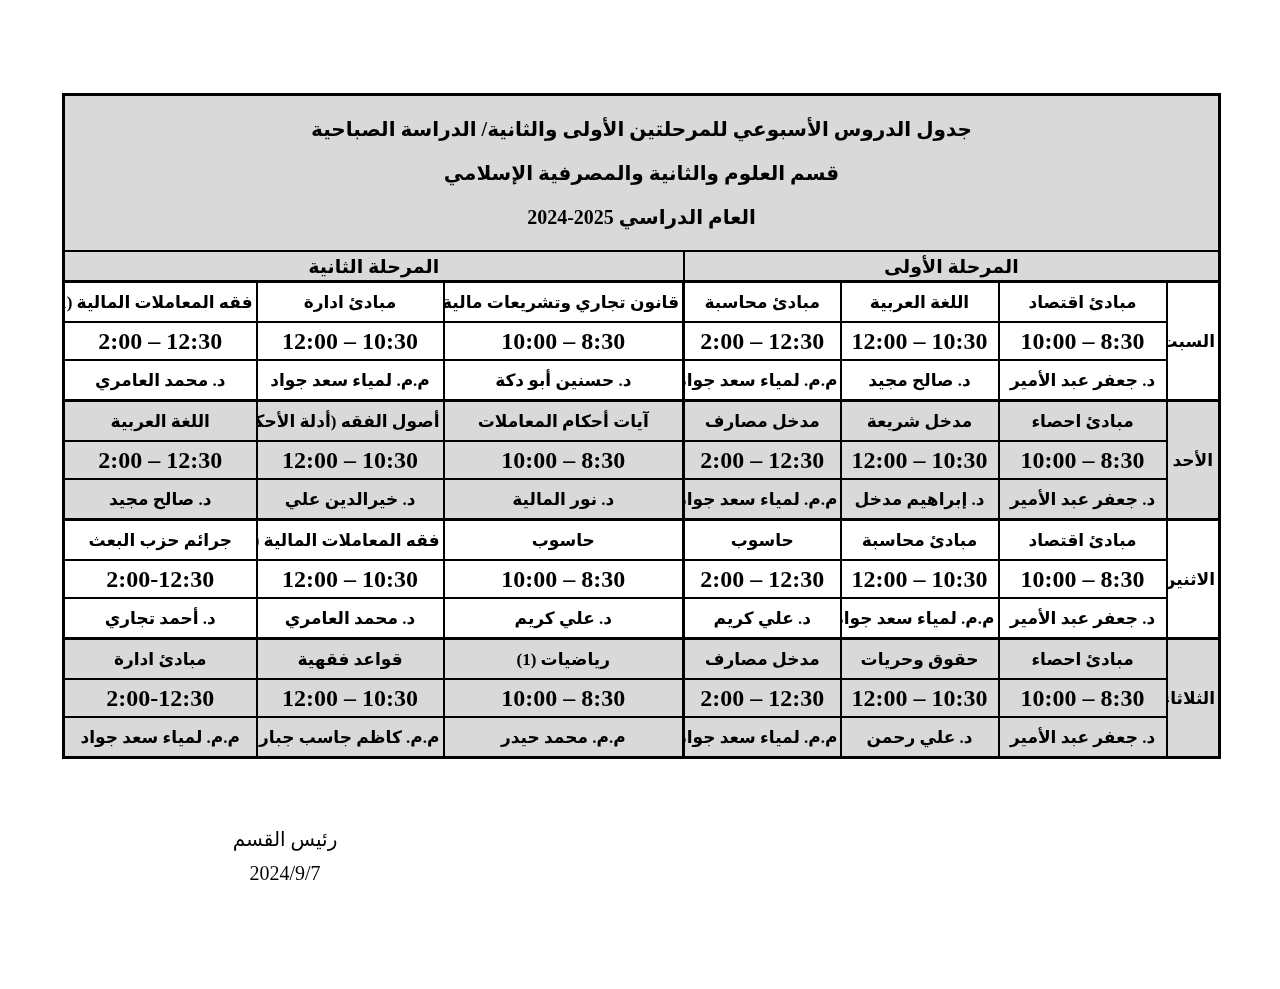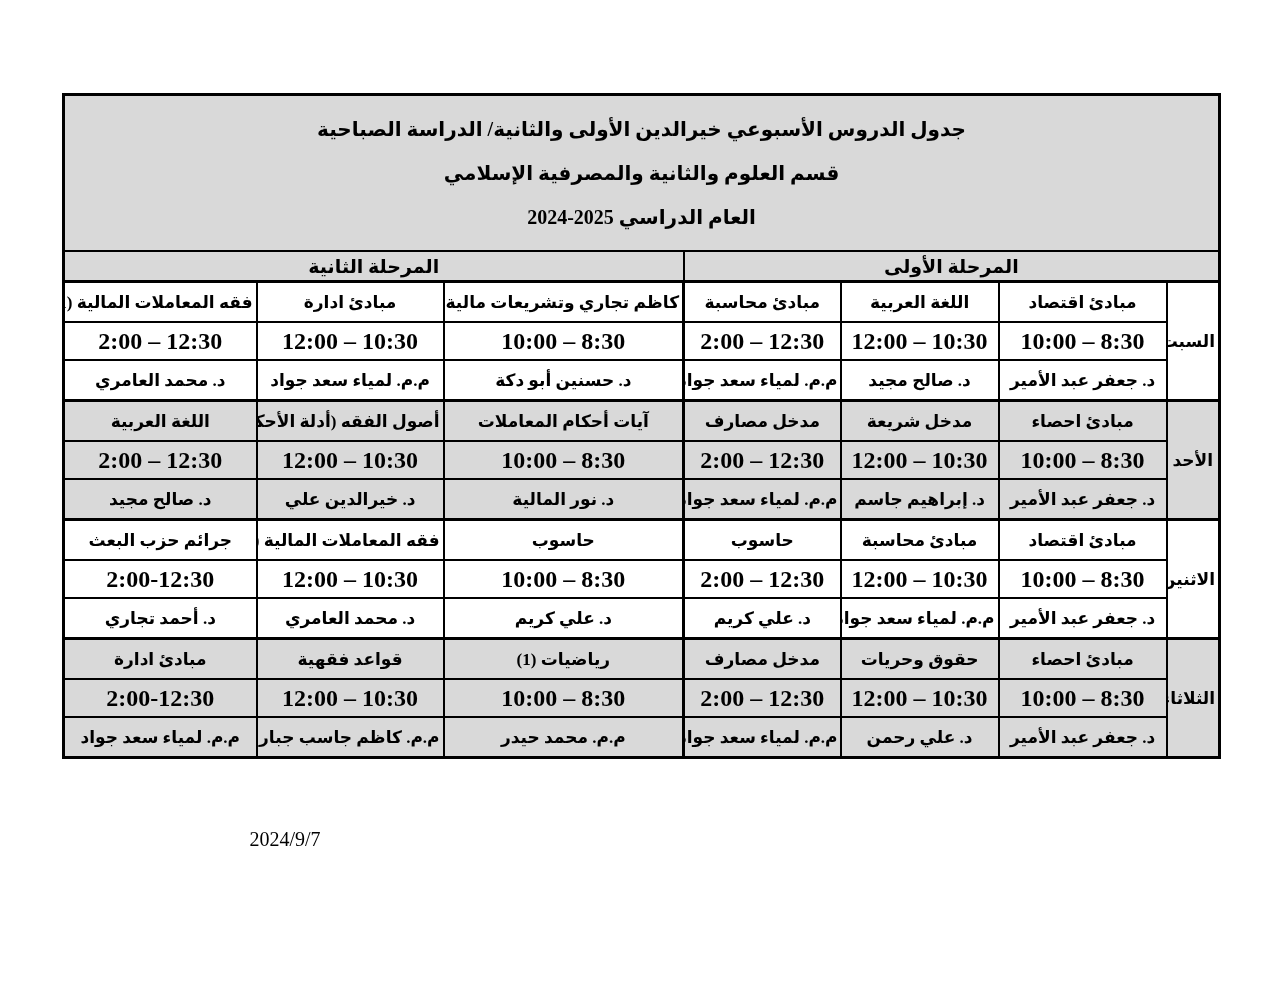--- a/index.html
+++ b/index.html
@@ -48,37 +48,37 @@
         <col style="width:158px">
         <col style="width:157px">
       <col style="width:240px">
         <col style="width:187px">
         <col style="width:193px">
     </colgroup>
 
     <tbody>
         <tr>
       <td class="title-cell" colspan="7">
-        <div class="tl">جدول الدروس الأسبوعي خيرالدين الأولى والثانية/ الدراسة الصباحية</div>
+        <div class="tl">جدول الدروس الأسبوعي للمرحلتين الأولى والثانية/ الدراسة الصباحية</div>
         <div class="tl">قسم العلوم والثانية والمصرفية الإسلامي</div>
         <div class="tl">العام الدراسي 2025-2024</div>
       </td>
     </tr>
 
     <tr class="stage-row">
       <td colspan="4">المرحلة الأولى</td>
       <td colspan="3">المرحلة الثانية</td>
     </tr>
 
     <tr class="subject-row">
       <td class="day" rowspan="3">السبت</td>
       <td>مبادئ اقتصاد</td>
       <td>اللغة العربية</td>
       <td class="sep3">مبادئ محاسبة</td>
-      <td>كاظم تجاري وتشريعات مالية</td>
+      <td>قانون تجاري وتشريعات مالية</td>
       <td>مبادئ ادارة</td>
       <td>فقه المعاملات المالية (1)</td>
     </tr>
     <tr class="time-row">
       <td class="time">10:00 – 8:30</td>
       <td class="time">12:00 – 10:30</td>
       <td class="time sep3">2:00 – 12:30</td>
       <td class="time">10:00 – 8:30</td>
       <td class="time">12:00 – 10:30</td>
       <td class="time">2:00 – 12:30</td>
@@ -104,21 +104,21 @@
     <tr class="time-row g">
       <td class="time">10:00 – 8:30</td>
       <td class="time">12:00 – 10:30</td>
       <td class="time sep3">2:00 – 12:30</td>
       <td class="time">10:00 – 8:30</td>
       <td class="time">12:00 – 10:30</td>
       <td class="time">2:00 – 12:30</td>
     </tr>
     <tr class="teacher-row g">
       <td>د. جعفر عبد الأمير</td>
-      <td>د. إبراهيم جاسم</td>
+      <td>د. إبراهيم مدخل</td>
       <td class="sep3">م.م. لمياء سعد جواد</td>
       <td>د. نور المالية</td>
       <td>د. خيرالدين علي</td>
       <td>د. صالح مجيد</td>
     </tr>
 
     <tr class="subject-row">
       <td class="day" rowspan="3">الاثنين</td>
       <td>مبادئ اقتصاد</td>
       <td>مبادئ محاسبة</td>
@@ -166,16 +166,17 @@
       <td>د. علي رحمن</td>
       <td class="sep3">م.م. لمياء سعد جواد</td>
       <td>م.م. محمد حيدر</td>
       <td>م.م. كاظم جاسب جبار</td>
       <td>م.م. لمياء سعد جواد</td>
     </tr>
   </tbody>
     </table>
 
   <div class="footer">
+    <div>رئيس القسم</div>
     <div>2024/9/7</div>
   </div>
 
 </div>
 
 </body></html>

